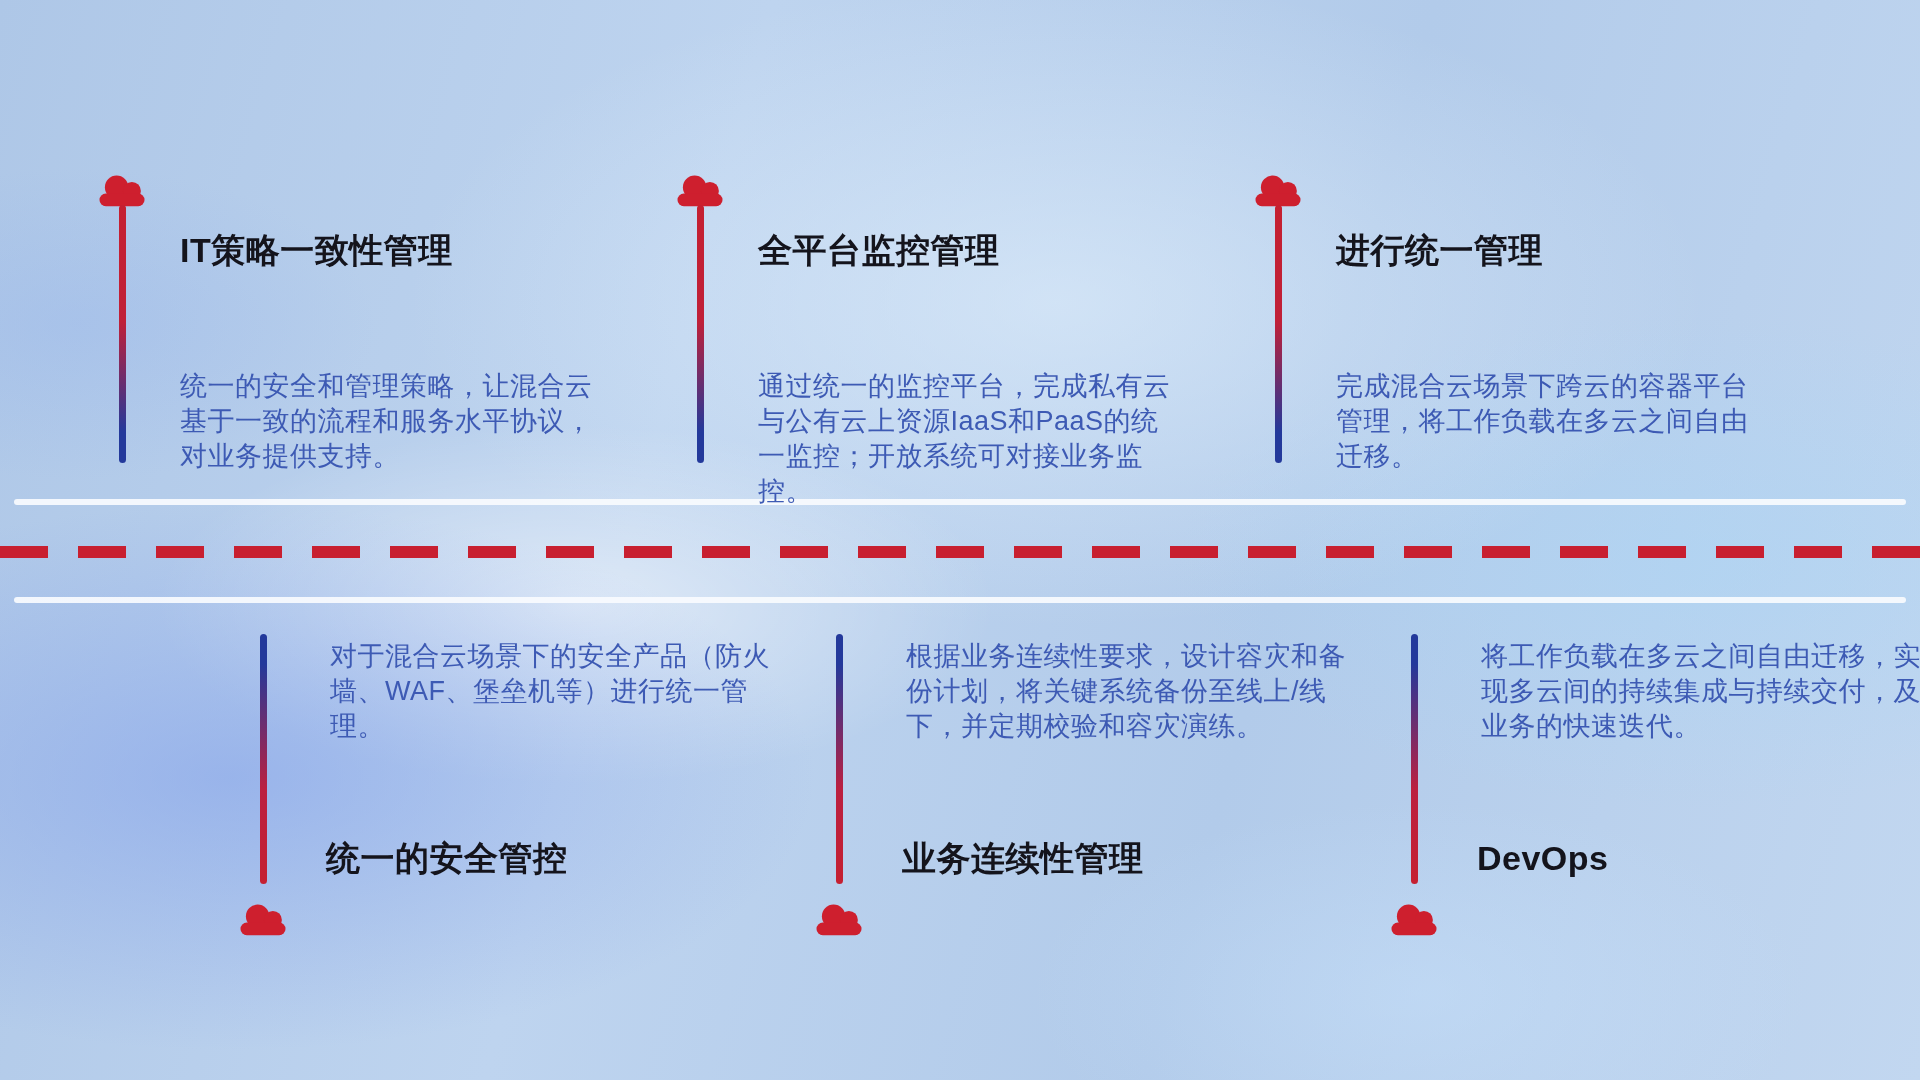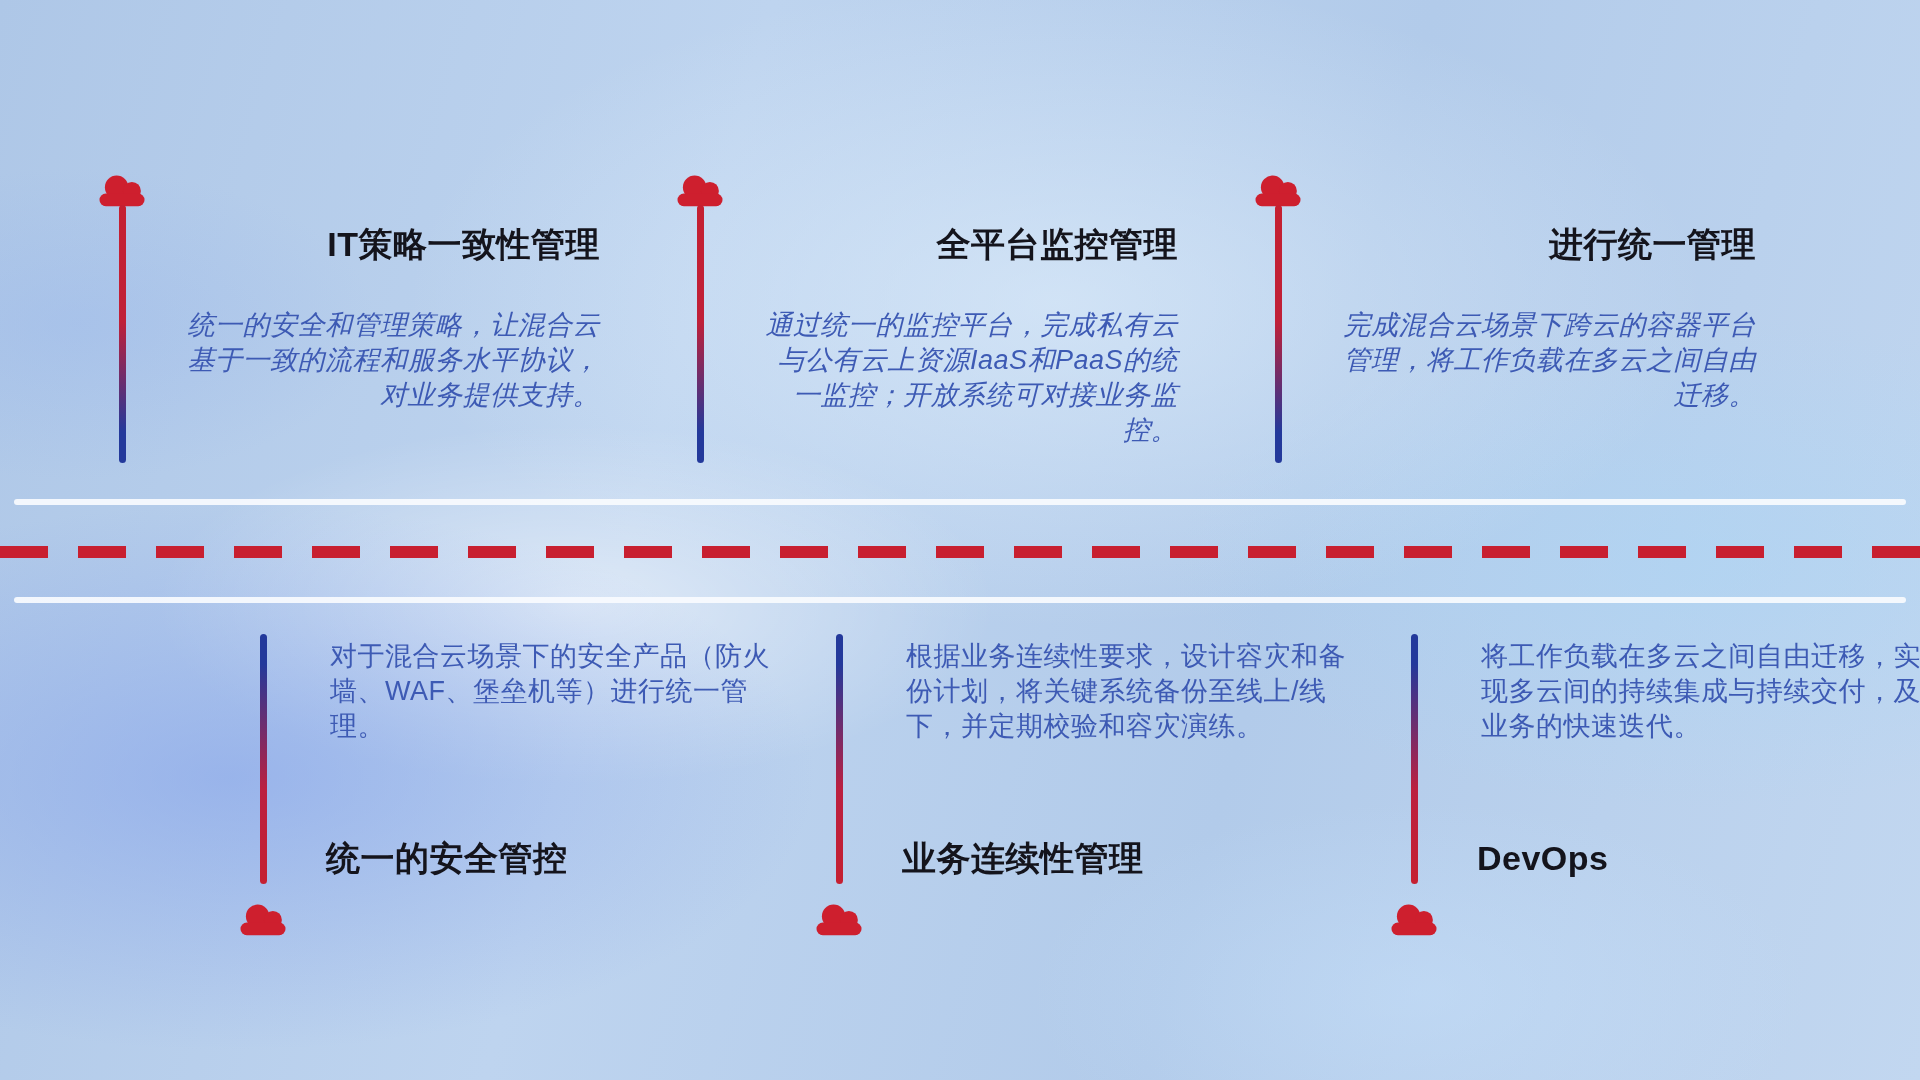--- a/index.html
+++ b/index.html
@@ -70,22 +70,22 @@
     font-size: 27px;
     line-height: 35px;
     color: #3d5ab4;
     letter-spacing: 0.5px;
   }
 
   
   .top-item { position: absolute; top: 171px; width: 0; }
   .top-item .cloud { left: -27px; top: 0; }
   .top-item .stem { left: -3px; top: 34px; height: 258px; }
-  .top-item .content { position: absolute; left: 58px; top: 51px; width: 420px; text-align: right; }
-  .top-item .feature-desc { margin-top: 42px; font-style: italic; }
+  .top-item .content { position: absolute; left: 58px; top: 57px; width: 420px; }
+  .top-item .feature-desc { margin-top: 97px; }
   .t1 { left: 122px; }
   .t2 { left: 700px; }
   .t3 { left: 1278px; }
 
   
   .bottom-item { position: absolute; top: 634px; width: 0; }
   .bottom-item .stem { left: -3px; top: 0; height: 250px; }
   .bottom-item .content { position: absolute; left: 67px; top: 5px; width: 440px; }
   .bottom-item .feature-title { position: absolute; left: 55px; top: 202px; width: 440px; margin-left: 8px; }
   .bottom-item .cloud { left: -27px; top: 266px; }

